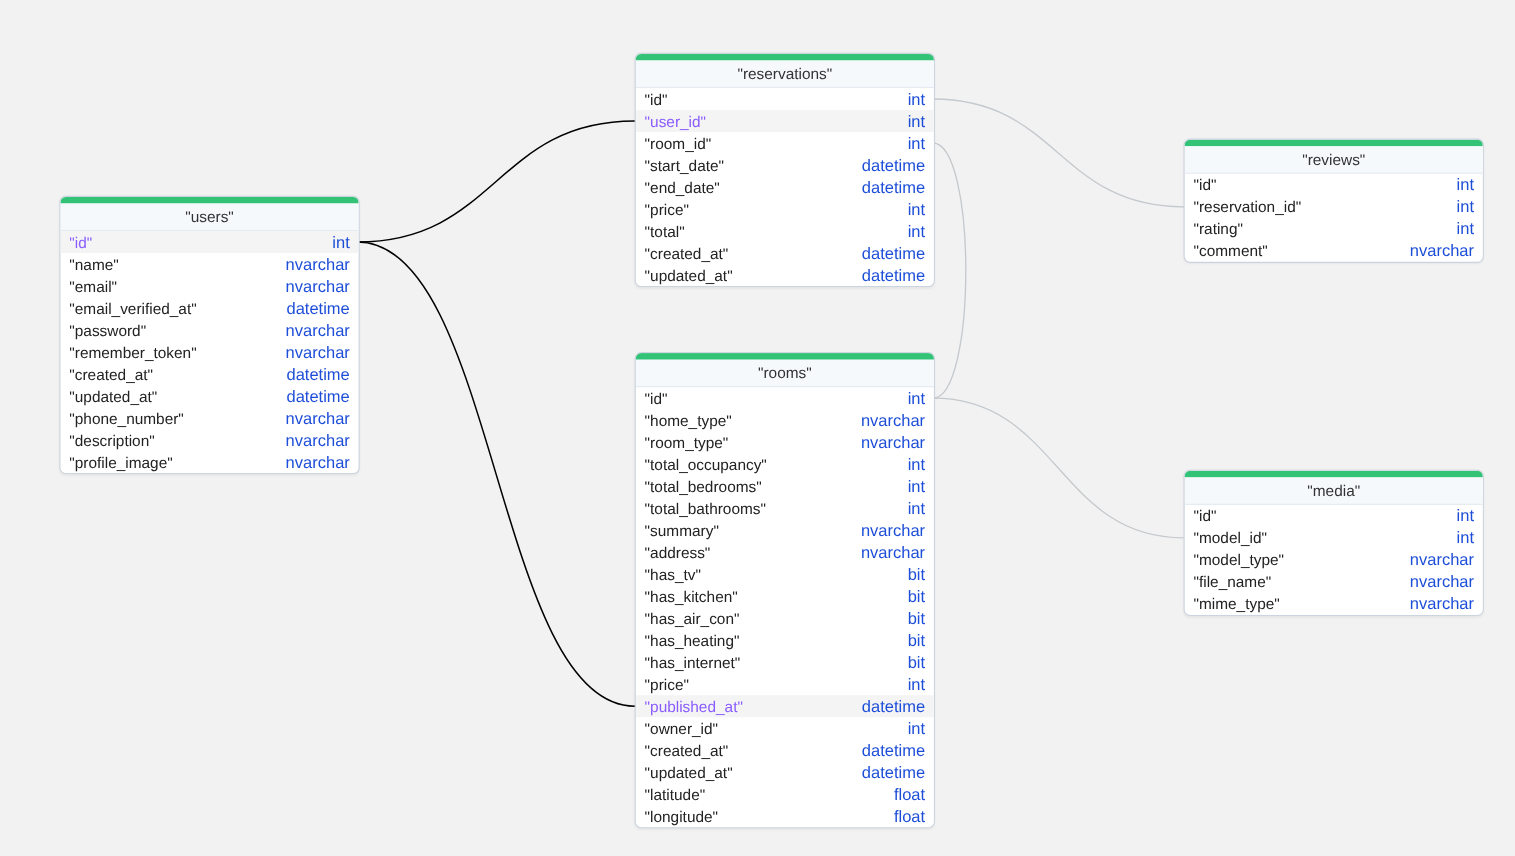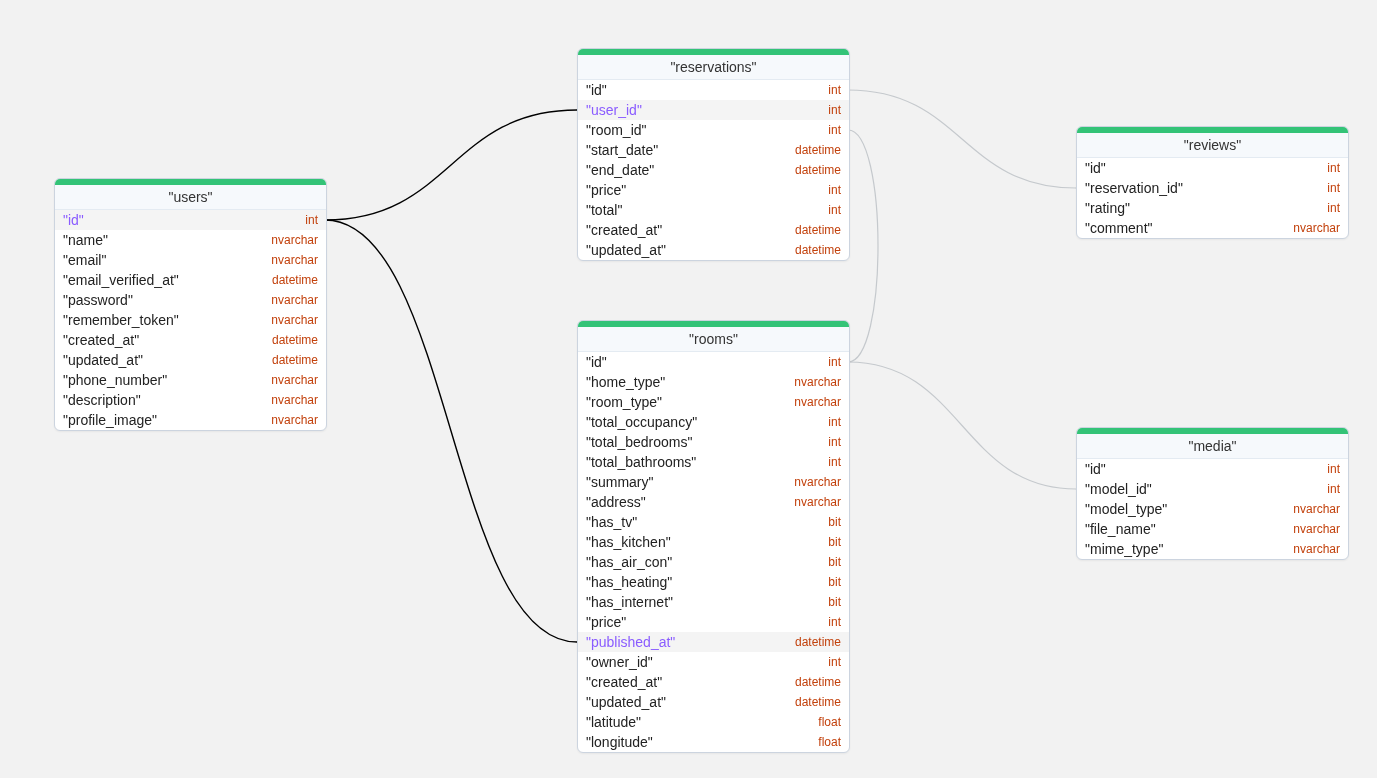--- a/index.html
+++ b/index.html
@@ -5,21 +5,21 @@
   html,body{margin:0;padding:0;width:1377px;height:778px;background:#f2f2f2;font-family:"Segoe UI",Arial,Helvetica,sans-serif;font-size:14px;color:#222;overflow:hidden}
   .canvas{position:relative;width:1377px;height:778px}
   svg.links{position:absolute;left:0;top:0;width:1377px;height:778px;pointer-events:none}
   .entity{position:absolute;width:271px;background:#fff;border:1px solid #ccd4df;border-radius:6px;box-shadow:0 1px 2px rgba(0,0,0,.05);overflow:hidden}
   .entity .bar{height:6px;background:#33c377}
   .entity .title{height:24px;line-height:24px;text-align:center;font-size:14px;color:#333;background:#f6f9fc;border-bottom:1px solid #e4ebf2}
   .entity .rows{padding:0}
   .entity .row{display:flex;justify-content:space-between;align-items:center;height:20px;padding:0 8px;font-size:14px;color:#222;cursor:default}
   .entity .row.selected{background:#f4f4f4}
   .entity .row.selected .name{color:#8a5cff}
-  .entity .row .type{color:#c2410c;font-size:12px}
+  .entity .row .type{color:#1d4ed8;font-size:15px}
   .entity .row .name{white-space:nowrap}
 </style>
 </head>
 <body>
 
 <div class="canvas" id="canvas">
   <svg class="links" id="links">
       <path d="M 325 220 C 451 220, 451 110, 577 110" stroke="#000" stroke-width="1.4" fill="none"></path>
       <path d="M 325 220 C 451 220, 451 642, 577 642" stroke="#000" stroke-width="1.4" fill="none"></path>
       <path d="M 848 90 C 962 90, 962 188, 1076 188" stroke="#c5c9cd" stroke-width="1.2" fill="none"></path>

